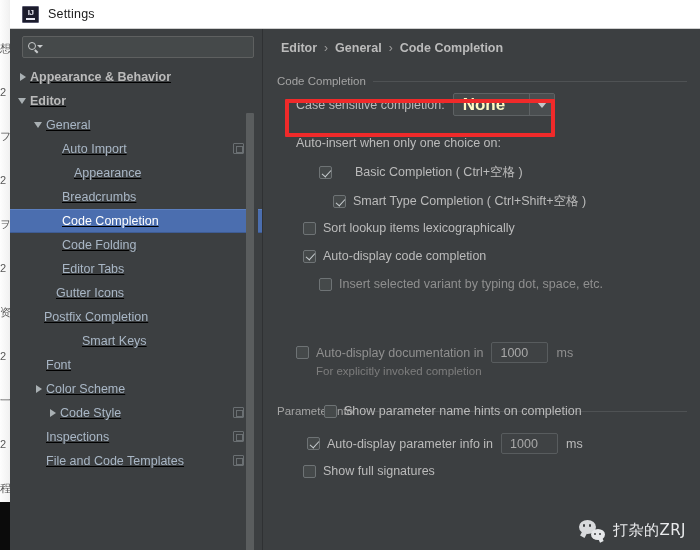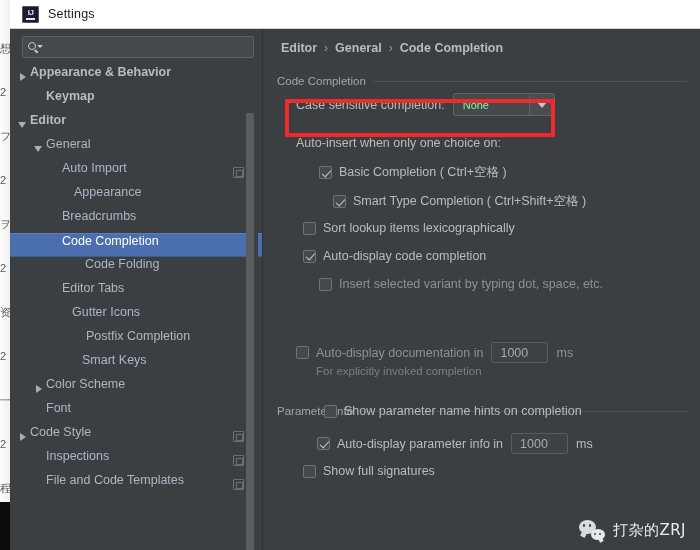--- a/index.html
+++ b/index.html
@@ -167,23 +167,24 @@
   .tree {
     position: absolute;
     left: 0; top: 36px;
     width: 252px; height: 485px;
     overflow: hidden;
   }
   .tree-row {
     position: relative;
     height: 24px;
     display: flex;
-    align-items: flex-start;
+    align-items: center;
     padding-right: 18px;
     cursor: default;
+    text-decoration: underline;
   }
   .tree-row.selected {
     background: #4b6eaf;
     border-top: 1px solid #5b7fc0;
     border-bottom: 1px solid #3e5c94;
   }
   .arrow {
     width: 14px; height: 24px;
     flex: none;
     position: relative;
@@ -336,22 +337,23 @@
     background: #45494a;
     border-radius: 2px;
     margin-left: 8px;
     min-width: 102px;
   }
   .combo-value {
     flex: 1;
     display: flex;
     align-items: center;
     padding: 0 9px;
-    font-size: 11px;
-    color: #86efac;
+    font-size: 17px;
+    color: #fef9c3;
+    font-weight: bold;
   }
   .combo-btn {
     width: 25px;
     border-left: 1px solid #5e6264;
     display: flex;
     align-items: center;
     justify-content: center;
     background: #4a4e50;
   }
   .combo-btn::after {
@@ -495,24 +497,20 @@
               <div class="caret"></div>
           </div>
           <input class="search-input" type="text" placeholder="" style="">
         </div>
 
         <div class="tree" id="tree">
             <div class="tree-row bold" style="padding-left: 6px;">
               <div class="arrow right"></div>
               <span class="tree-label">Appearance &amp; Behavior</span>
             </div>
-            <div class="tree-row bold" style="padding-left: 22px;">
-              <div class="arrow"></div>
-              <span class="tree-label">Keymap</span>
-            </div>
             <div class="tree-row bold" style="padding-left: 6px;">
               <div class="arrow down"></div>
               <span class="tree-label">Editor</span>
             </div>
             <div class="tree-row" style="padding-left: 22px;">
               <div class="arrow down"></div>
               <span class="tree-label">General</span>
             </div>
             <div class="tree-row" style="padding-left: 38px;">
               <div class="arrow"></div>
@@ -524,49 +522,49 @@
               <span class="tree-label">Appearance</span>
             </div>
             <div class="tree-row" style="padding-left: 38px;">
               <div class="arrow"></div>
               <span class="tree-label">Breadcrumbs</span>
             </div>
             <div class="tree-row selected" style="padding-left: 38px;">
               <div class="arrow"></div>
               <span class="tree-label">Code Completion</span>
             </div>
-            <div class="tree-row" style="padding-left: 38px; margin-left: 23px;">
+            <div class="tree-row" style="padding-left: 38px;">
               <div class="arrow"></div>
               <span class="tree-label">Code Folding</span>
             </div>
             <div class="tree-row" style="padding-left: 38px;">
               <div class="arrow"></div>
               <span class="tree-label">Editor Tabs</span>
             </div>
-            <div class="tree-row" style="padding-left: 48px;">
+            <div class="tree-row" style="padding-left: 32px;">
               <div class="arrow"></div>
               <span class="tree-label">Gutter Icons</span>
             </div>
-            <div class="tree-row" style="padding-left: 38px; gap: 24px;">
+            <div class="tree-row" style="padding-left: 20px;">
               <div class="arrow"></div>
               <span class="tree-label">Postfix Completion</span>
             </div>
             <div class="tree-row" style="padding-left: 38px; margin-left: 20px;">
               <div class="arrow"></div>
               <span class="tree-label">Smart Keys</span>
+            </div>
+            <div class="tree-row" style="padding-left: 22px;">
+              <div class="arrow"></div>
+              <span class="tree-label">Font</span>
             </div>
             <div class="tree-row" style="padding-left: 22px;">
               <div class="arrow right"></div>
               <span class="tree-label">Color Scheme</span>
             </div>
-            <div class="tree-row" style="padding-left: 22px;">
-              <div class="arrow"></div>
-              <span class="tree-label">Font</span>
-            </div>
-            <div class="tree-row" style="padding-left: 6px;">
+            <div class="tree-row" style="padding-left: 36px;">
               <div class="arrow right"></div>
               <span class="tree-label">Code Style</span>
               <div class="copy-icon"></div>
             </div>
             <div class="tree-row" style="padding-left: 22px;">
               <div class="arrow"></div>
               <span class="tree-label">Inspections</span>
               <div class="copy-icon"></div>
             </div>
             <div class="tree-row" style="padding-left: 22px;">
@@ -606,21 +604,21 @@
             <div class="combo-value">None</div>
             <div class="combo-btn"></div>
           </div>
         </div>
 
         <div class="opt-row" style="left:33px; top:107px;">
           <span class="opt-label">Auto-insert when only one choice on:</span>
         </div>
 
         <div id="cc-options">
-            <div class="opt-row" style="left: 56px; top: 135px;">
+            <div class="opt-row" style="left: 56px; top: 135px; gap: 16px;">
               <div class="cb checked"></div>
               <span class="opt-label">Basic Completion ( Ctrl+空格 )</span>
             </div>
             <div class="opt-row" style="left: 70px; top: 164px;">
               <div class="cb checked"></div>
               <span class="opt-label">Smart Type Completion ( Ctrl+Shift+空格 )</span>
             </div>
             <div class="opt-row" style="left: 40px; top: 192px;">
               <div class="cb"></div>
               <span class="opt-label">Sort lookup items lexicographically</span>
@@ -651,21 +649,21 @@
             <div class="group-title">Parameter Info</div>
             <div class="group-line"></div>
           </div>
         </div>
 
         <div class="opt-row" style="left:40px; top:375px;padding-left:21px;">
           <div class="cb"></div>
           <span class="opt-label">Show parameter name hints on completion</span>
         </div>
 
-        <div class="opt-row" style="left:54px; top:404px;">
+        <div class="opt-row" style="left:44px; top:404px;">
           <div class="cb checked"></div>
           <span class="opt-label">Auto-display parameter info in</span>
           <div class="spinner">1000</div>
           <span class="opt-label">ms</span>
         </div>
 
         <div class="opt-row" style="left:40px; top:435px;">
           <div class="cb"></div>
           <span class="opt-label">Show full signatures</span>
         </div>

